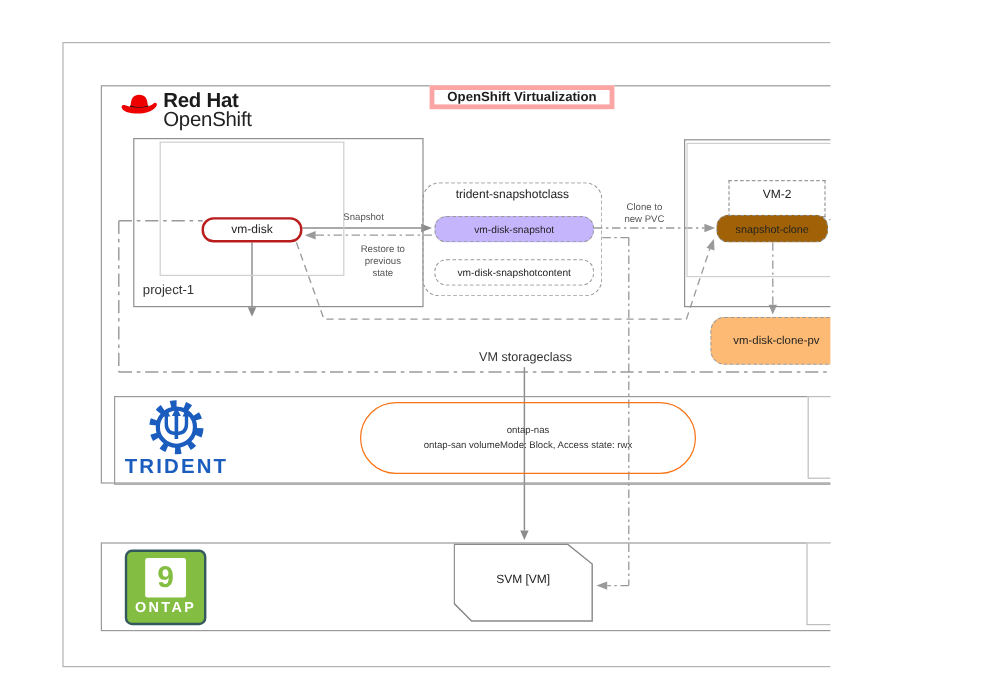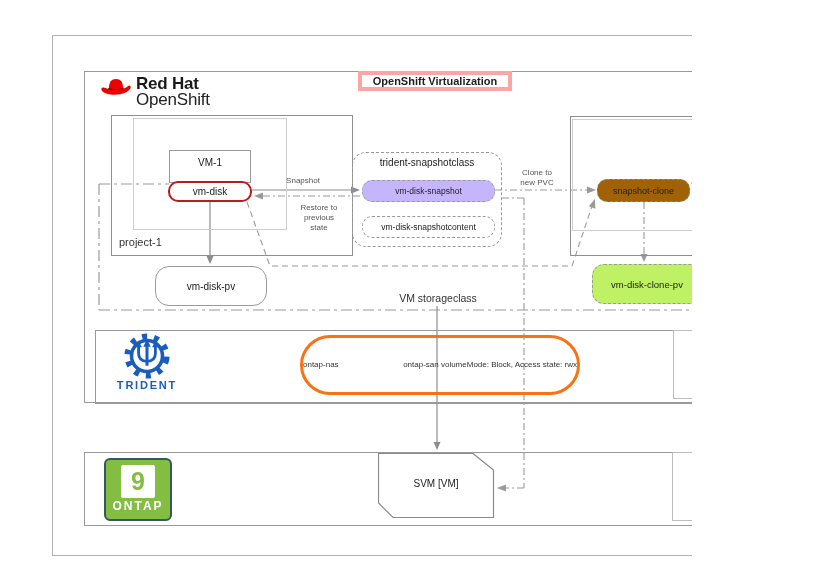--- a/index.html
+++ b/index.html
@@ -42,35 +42,35 @@
 
   .project2-box{left:570px;top:116px;width:178px;height:140px;border:1px solid #8f8f8f;}
   .vm2-group-box{left:572px;top:119px;width:151px;height:112px;border:1px solid #cfcfcf;}
   .vm2-box{left:607px;top:150px;width:81px;height:31px;border:1px dashed #9a9a9a;background:#fff;
            font-size:10px;color:#222;align-items:flex-start;padding-top:6px;}
   .snapclone-box{left:597px;top:179px;width:93px;height:23px;border:1px dashed #8a8a8a;background:#a16207;
                  border-radius:10px;font-size:9px;color:#222;}
 
   .vmdiskpv-box{left:155px;top:266px;width:112px;height:40px;border:1px solid #9a9a9a;background:#fff;
                 border-radius:14px;font-size:10px;color:#222;}
-  .clonepv-box{left:592px;top:264px;width:110px;height:40px;border:1px dashed #9a9a9a;background:#bef264;
+  .clonepv-box{left:592px;top:264px;width:110px;height:40px;border:1px dashed #9a9a9a;background:#fdba74;
                border-radius:12px;font-size:9.5px;color:#222;}
   .storageclass-label{left:390px;top:292px;width:96px;font-size:10.5px;color:#333;text-align:center;}
 
   .edge-label{font-size:8px;color:#555;line-height:10px;text-align:center;}
   .lbl-snapshot{left:268px;top:176px;width:70px;}
   .lbl-restore{left:288px;top:203px;width:62px;}
   .lbl-clone{left:508px;top:168px;width:58px;}
 
   .trident-band{left:95px;top:330px;width:692px;height:74px;border:1px solid #9a9a9a;}
   .trident-logo{left:110px;top:333px;width:74px;height:68px;display:flex;flex-direction:column;
                 align-items:center;}
-  .trident-word{font-size:11px;font-weight:800;letter-spacing:1.8px;color:var(--trident_blue);margin-top:0px;}
-  .backend-pill{left:300px;top:335px;width:280px;height:60px;border:3px solid #f97316;border-radius:30px;
-                flex-direction:row;font-size:8px;color:#333;line-height:12px;justify-content:space-between;}
+  .trident-word{font-size:17px;font-weight:800;letter-spacing:1.8px;color:var(--trident_blue);margin-top:0px;}
+  .backend-pill{left:300px;top:335px;width:280px;height:60px;border:1px solid #f97316;border-radius:30px;
+                flex-direction:column;font-size:8px;color:#333;line-height:12px;}
 
   .netapp-box-1{left:673px;top:330px;width:106px;height:69px;border:1px solid #bdbdbd;background:#fff;}
   .netapp-box-2{left:672px;top:452px;width:108px;height:69px;border:1px solid #bdbdbd;background:#fff;}
   .netapp-inner{display:flex;flex-direction:column;align-items:center;justify-content:center;width:100%;height:100%;}
   .netapp-square{position:relative;width:40px;height:36px;background:var(--netapp_blue);}
   .netapp-slot{position:absolute;left:50%;bottom:0;transform:translateX(-50%);width:11px;height:20px;background:#fff;}
   .netapp-word{font-size:13px;font-weight:700;color:#1c1c1c;margin-top:3px;letter-spacing:0.2px;}
   .netapp-tm{font-size:6px;vertical-align:super;color:#555;}
 
   .ontap-band{left:84px;top:452px;width:702px;height:74px;border:1px solid #9a9a9a;}
@@ -155,34 +155,33 @@
       <div class="rh-text">
         <div class="rh-l1">Red Hat</div>
         <div class="rh-l2">OpenShift</div>
       </div>
     </div>
 
     <div class="abs ctr virt-label">OpenShift Virtualization</div>
 
     <div class="abs project1-box"></div>
     <div class="abs vm-group-box"></div>
-    <div class="abs ctr vm1-box">VM-1</div>
     <div class="abs ctr vm-disk-box">vm-disk</div>
     <div class="abs project1-label">project-1</div>
 
     <div class="abs snapclass-box"></div>
     <div class="abs snapclass-title">trident-snapshotclass</div>
     <div class="abs ctr snap-box">vm-disk-snapshot</div>
     <div class="abs ctr snapcontent-box">vm-disk-snapshotcontent</div>
 
     <div class="abs project2-box"></div>
     <div class="abs vm2-group-box"></div>
+    <div class="abs ctr vm2-box">VM-2</div>
     <div class="abs ctr snapclone-box">snapshot-clone</div>
 
-    <div class="abs ctr vmdiskpv-box">vm-disk-pv</div>
     <div class="abs ctr clonepv-box">vm-disk-clone-pv</div>
     <div class="abs storageclass-label">VM storageclass</div>
 
     <div class="abs edge-label lbl-snapshot">Snapshot</div>
     <div class="abs edge-label pre lbl-restore">Restore to
 previous
 state</div>
     <div class="abs edge-label pre lbl-clone">Clone to
 new PVC</div>
 

